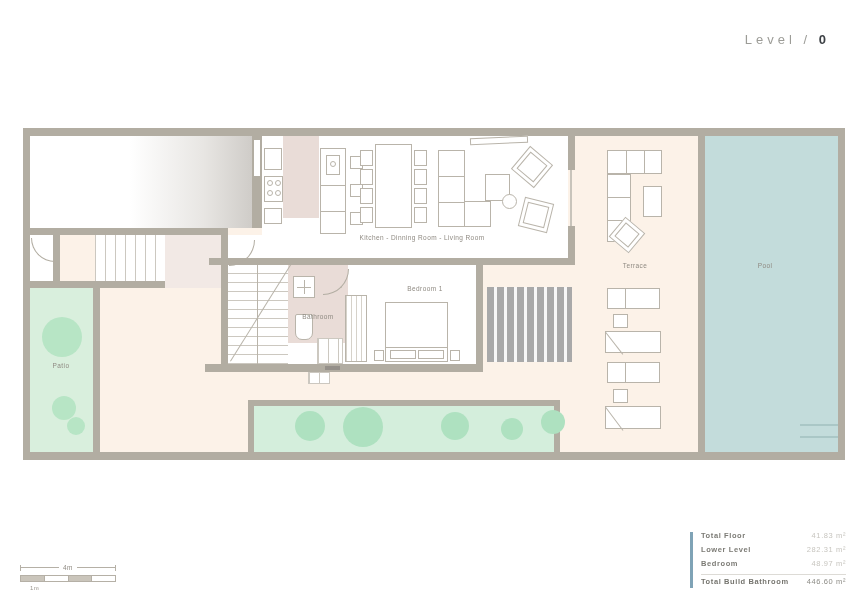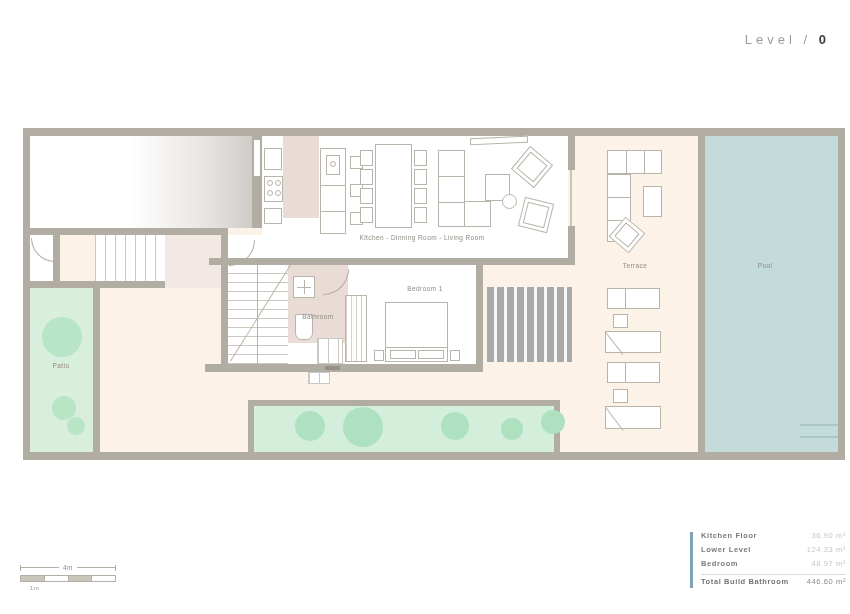--- a/index.html
+++ b/index.html
@@ -211,26 +211,26 @@
     <div class="g"></div>
     <div class="ws"></div>
   </div>
   <div class="unit">1m</div>
 </div>
 
 <div class="areas">
   <div class="bar"></div>
   <div class="rows">
     <div class="arow">
-      <span class="lbl">Kitchen Floor</span>
-      <span class="val">36.90 m²</span>
+      <span class="lbl">Total Floor</span>
+      <span class="val">41.83 m²</span>
     </div>
     <div class="arow">
       <span class="lbl">Lower Level</span>
-      <span class="val">124.33 m²</span>
+      <span class="val">282.31 m²</span>
     </div>
     <div class="arow">
       <span class="lbl">Bedroom</span>
       <span class="val">48.97 m²</span>
     </div>
     <div class="adiv"></div>
     <div class="arow total">
       <span class="lbl">Total Build Bathroom</span>
       <span class="val">446.60 m²</span>
     </div>

